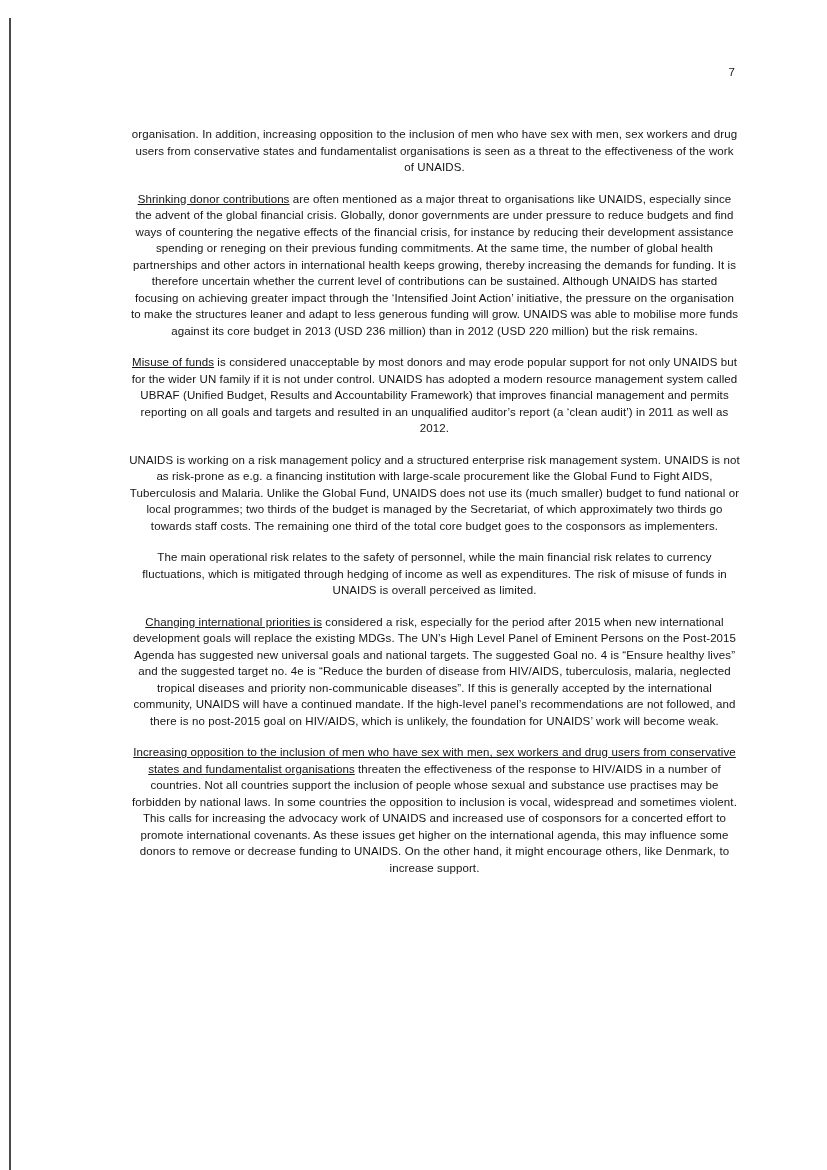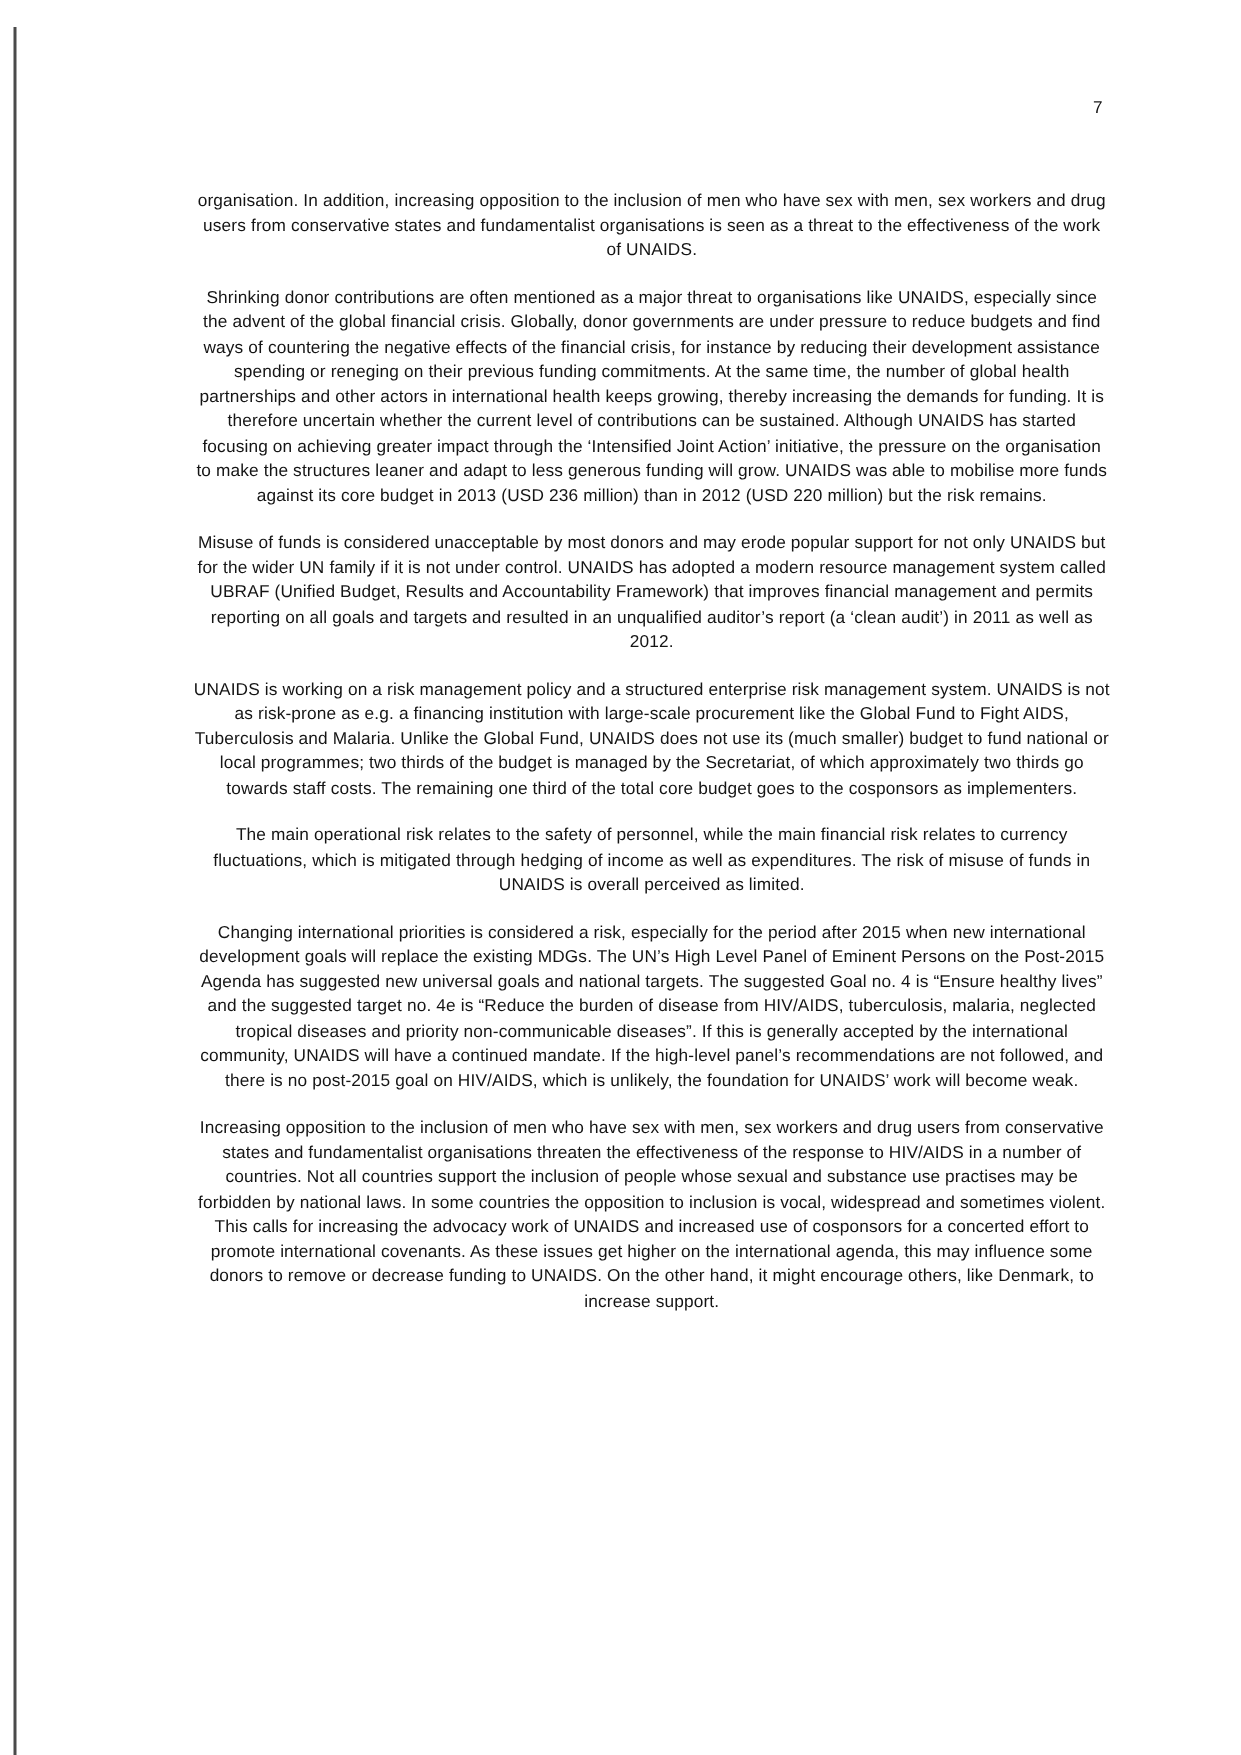--- a/index.html
+++ b/index.html
@@ -37,20 +37,21 @@
     width: 611px;
     font-size: 11.5px;
     line-height: 16.5px;
     text-align: center;
     letter-spacing: 0.1px;
   }
   .para {
     margin: 0 0 15px 0;
   }
   .lead-underline {
+    text-decoration: underline;
   }
 </style>
 </head>
 <body>
 
 <div class="scan-edge-line"></div>
 
 <div class="page-number">7</div>
 
 <div class="content">

